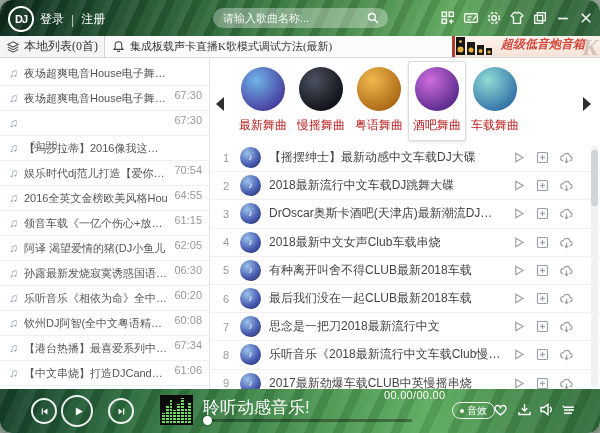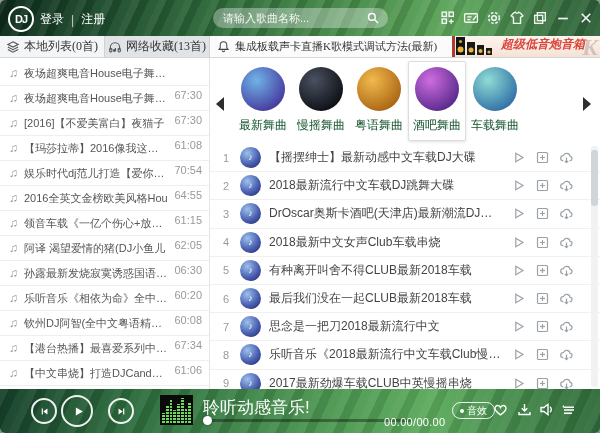--- a/index.html
+++ b/index.html
@@ -1,16 +1,16 @@
 <!DOCTYPE html>
 <html lang="zh"><head>
 <meta charset="utf-8">
 <style>
   html,body{margin:0;padding:0;background:#9aa89c;font-family:"Liberation Sans",sans-serif;}
-  .window{position:relative;width:600px;height:433px;background:#fff;border-radius:5px;overflow:hidden;
+  .window{position:relative;width:600px;height:433px;background:#fff;border-radius:12px;overflow:hidden;
           box-shadow:0 2px 8px rgba(0,0,0,.4);font-size:12px;}
   
   .topbar{position:absolute;left:0;top:0;width:600px;height:36px;
     background:linear-gradient(100deg,#0d2a1b 0%,#1d4a2c 16%,#2e6a3a 36%,#478b49 58%,#5ea75c 76%,#376f40 92%,#2c5e37 100%);}
   .topbar::after{content:"";position:absolute;inset:0;
     background:repeating-linear-gradient(115deg,rgba(255,255,255,.07) 0 7px,rgba(0,0,0,.10) 7px 15px,rgba(255,255,255,.03) 15px 24px);}
   .topbar>*{position:relative;z-index:2;}
   .logo{position:absolute;left:8px;top:6px;width:22px;height:22px;border:2px solid #fff;border-radius:50%;
         color:#fff;font-weight:bold;font-size:11px;line-height:22px;text-align:center;letter-spacing:-1px;}
   .auth{position:absolute;left:40px;top:11px;color:#fff;font-size:12px;display:flex;gap:7px;align-items:center;}
@@ -40,21 +40,21 @@
   .srow .stitle{flex:1;color:#555;font-size:11px;white-space:nowrap;overflow:hidden;text-overflow:ellipsis;}
   .srow .sdur{color:#999;font-size:11px;margin-left:6px;margin-top:44px;}
   .main{flex:1;position:relative;}
   
   .cats{height:86px;display:flex;align-items:center;position:relative;padding:0 0 0 24px;}
   .arrow{position:absolute;top:38px;width:14px;height:16px;cursor:pointer;color:#3a3a3a;display:flex;align-items:center;justify-content:center;}
   .arrow.left{left:3px;} .arrow.right{right:6px;}
   .cat{width:56px;display:flex;flex-direction:column;align-items:center;padding:5px 0 6px;cursor:pointer;border:1px solid transparent;border-radius:2px;}
   .cat.sel{background:#fff;border-color:#ddd;box-shadow:0 1px 3px rgba(0,0,0,.12);}
   .cat .circ{width:44px;height:44px;border-radius:50%;background:#888;}
-  .cat .clabel{margin-top:6px;font-size:12px;color:#14532d;white-space:nowrap;}
+  .cat .clabel{margin-top:6px;font-size:12px;color:#b91c1c;white-space:nowrap;}
   
   .mlist{position:absolute;left:0;top:86px;right:0;bottom:0;overflow:hidden;}
   .mrow{height:27.2px;display:flex;align-items:center;border-bottom:1px solid #f0f0f0;cursor:pointer;padding-left:8px;}
   .mrow .num{width:16px;text-align:center;color:#999;font-size:11px;}
   .mrow .art{width:21px;height:21px;border-radius:50%;margin:0 8px 0 6px;flex:none;
     background:radial-gradient(circle at 35% 30%,#9cc2ec,#4a5fb2 55%,#272a68 95%);
     color:rgba(255,255,255,.95);font-size:9px;line-height:21px;text-align:center;}
   .mrow .mtitle{flex:1;color:#444;font-size:12px;white-space:nowrap;overflow:hidden;text-overflow:ellipsis;}
   .mrow .acts{display:flex;gap:9px;margin:0 26px 0 8px;}
   .mrow .acts .ai{width:15px;height:15px;color:#9aa2a8;cursor:pointer;}
@@ -68,21 +68,21 @@
   .playerbar>*{position:relative;z-index:2;}
   .pbtn{position:absolute;border:2px solid rgba(255,255,255,.92);border-radius:50%;display:flex;align-items:center;justify-content:center;cursor:pointer;}
   .pbtn.prev{left:31px;top:9px;width:22px;height:22px;}
   .pbtn.play{left:61px;top:6px;width:28px;height:28px;}
   .pbtn.next{left:108px;top:9px;width:22px;height:22px;}
   .spectrum{position:absolute;left:160px;top:6px;width:33px;height:30px;background:#0a0a0a;display:flex;align-items:flex-end;gap:1px;padding:2px;box-sizing:border-box;}
   .spectrum i{flex:1;background:repeating-linear-gradient(to top,#6fdb5c 0 2px,rgba(0,0,0,0) 2px 3px);}
   .marquee{position:absolute;left:203px;top:7px;width:150px;color:#fff;font-size:17px;white-space:nowrap;overflow:hidden;}
   .ptrack{position:absolute;left:204px;top:30px;width:208px;height:3px;background:rgba(0,0,0,.35);border-radius:2px;cursor:pointer;}
   .pthumb{position:absolute;left:-1px;top:-3px;width:9px;height:9px;border-radius:50%;background:#fff;box-shadow:0 0 3px rgba(0,0,0,.4);cursor:pointer;}
-  .ptime{position:absolute;left:384px;top:27px;color:#fff;font-size:11px;letter-spacing:.3px;}
+  .ptime{position:absolute;left:384px;top:0;color:#fff;font-size:11px;letter-spacing:.3px;}
   .fxpill{position:absolute;left:452px;top:13px;height:15px;border:1px solid rgba(255,255,255,.9);border-radius:9px;
           color:#fff;font-size:10px;display:flex;align-items:center;gap:3px;padding:0 7px;cursor:pointer;}
   .fxpill .dot{width:4px;height:4px;border-radius:50%;background:#fff;}
   .pico{position:absolute;top:12px;width:17px;height:17px;color:#fff;cursor:pointer;}
   .pico.heart{left:492px;} .pico.dl{left:516px;} .pico.vol{left:538px;} .pico.plist{left:560px;}
   svg.ic{display:block;width:100%;height:100%;}
 </style>
 </head>
 <body>
 
@@ -156,32 +156,20 @@
   <div class="row2">
     <div class="tab t1">
       <span class="wi" style="width:14px;height:14px">
         <svg class="ic" viewBox="0 0 15 15" fill="none" stroke="#555" stroke-width="1.2">
             <path d="M7.5 2 L13 4.8 L7.5 7.6 L2 4.8 Z"></path>
             <path d="M2 7.6 L7.5 10.4 L13 7.6"></path>
             <path d="M2 10.2 L7.5 13 L13 10.2"></path>
           </svg>
       </span>
       <span>本地列表(0首)</span>
-    </div>
-    <div class="tab t2">
-      <span class="wi" style="width:14px;height:14px">
-        <svg class="ic" viewBox="0 0 15 15" fill="none" stroke="#555" stroke-width="1.2">
-            <path d="M2.5 10.5 V8 a5 5 0 0 1 10 0 v2.5"></path>
-            <rect x="1.8" y="9.3" width="2.4" height="3.6" rx="1"></rect>
-            <rect x="10.8" y="9.3" width="2.4" height="3.6" rx="1"></rect>
-            <circle cx="7" cy="11.3" r="1" fill="#555"></circle>
-            <line x1="8" y1="11.3" x2="8" y2="8.6"></line>
-          </svg>
-      </span>
-      <span>网络收藏(13首)</span>
     </div>
     <div class="notice">
       <span class="wi" style="width:13px;height:13px;flex:none">
         <svg class="ic" viewBox="0 0 15 15" fill="none" stroke="#444" stroke-width="1.2">
             <path d="M7.5 2 a3.8 3.8 0 0 1 3.8 3.8 V9 l1.4 1.8 H2.3 L3.7 9 V5.8 A3.8 3.8 0 0 1 7.5 2 Z"></path>
             <path d="M6.1 12.2 a1.4 1.4 0 0 0 2.8 0"></path>
           </svg>
       </span>
       <span>集成板载声卡直播K歌模式调试方法(最新)</span>
     </div>
@@ -215,21 +203,20 @@
         </div>
 
         <div class="srow">
           <span class="note">♫</span>
           <span class="stitle">夜场超爽电音House电子舞曲型</span>
           <span class="sdur">67:30</span>
         </div>
 
         <div class="srow">
           <span class="note">♫</span>
-          <span class="stitle">[2016]【不爱美富白】夜猫子</span>
           <span class="sdur">61:08</span>
         </div>
 
         <div class="srow">
           <span class="note">♫</span>
           <span class="stitle">【玛莎拉蒂】2016像我这么痴情</span>
           <span class="sdur">70:54</span>
         </div>
 
         <div class="srow">

